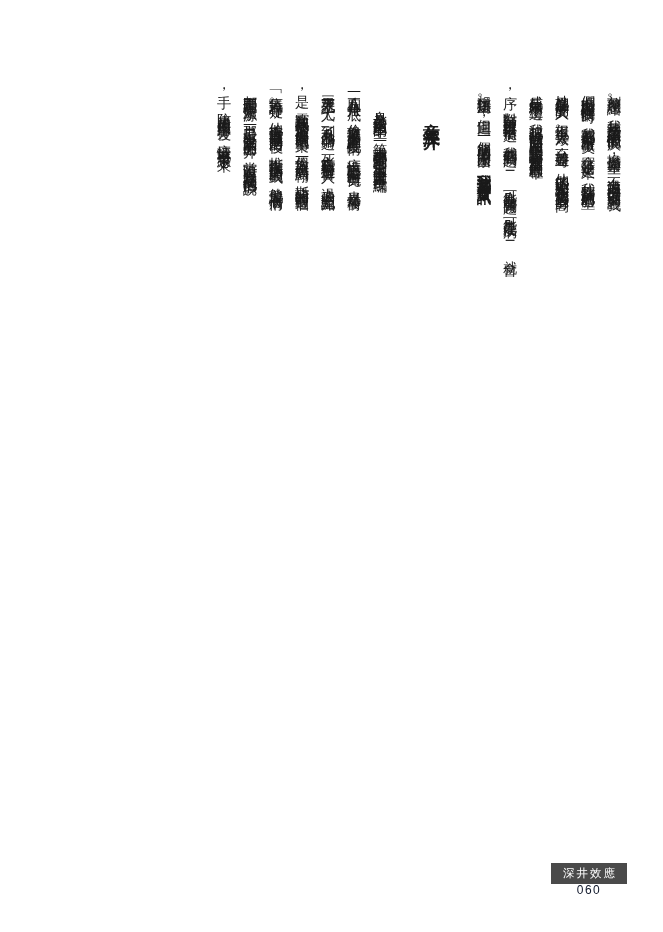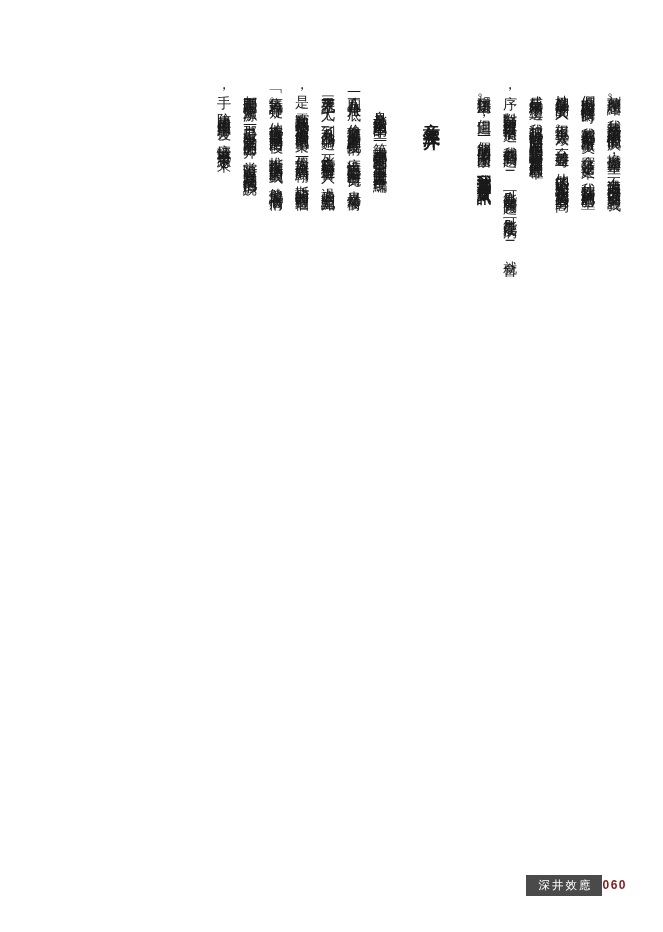--- a/index.html
+++ b/index.html
@@ -80,41 +80,40 @@
     left: 0;
     right: 0;
     bottom: 36px;
     height: 30px;
   }
   .footer-bar {
     position: absolute;
     right: 36px;
     bottom: 0;
     display: flex;
-    flex-direction: row;
+    flex-direction: column;
     align-items: center;
     gap: 0;
   }
   .footer-title {
     background: #4a4a4a;
     color: #ffffff;
     font-size: 11.5px;
     letter-spacing: 2px;
     padding: 5px 10px 5px 12px;
     font-family: "DejaVu Serif", "Liberation Serif", serif;
     line-height: 1;
   }
   .footer-page {
-    color: #7f1d1d;
+    color: #0f172a;
     font-size: 12px;
     letter-spacing: 1.5px;
     padding-left: 0;
     font-family: "Liberation Sans", sans-serif;
     line-height: 1;
-    font-weight: bold;
   }
 </style>
 </head>
 <body>
 
 <div class="page">
 
   <div class="body-text">
 
     <div class="col">刻整理思緒。我無法想像羅莎心中的愧疚、擔憂與希望，不過迪亞哥從門口溜進來對我</div>

